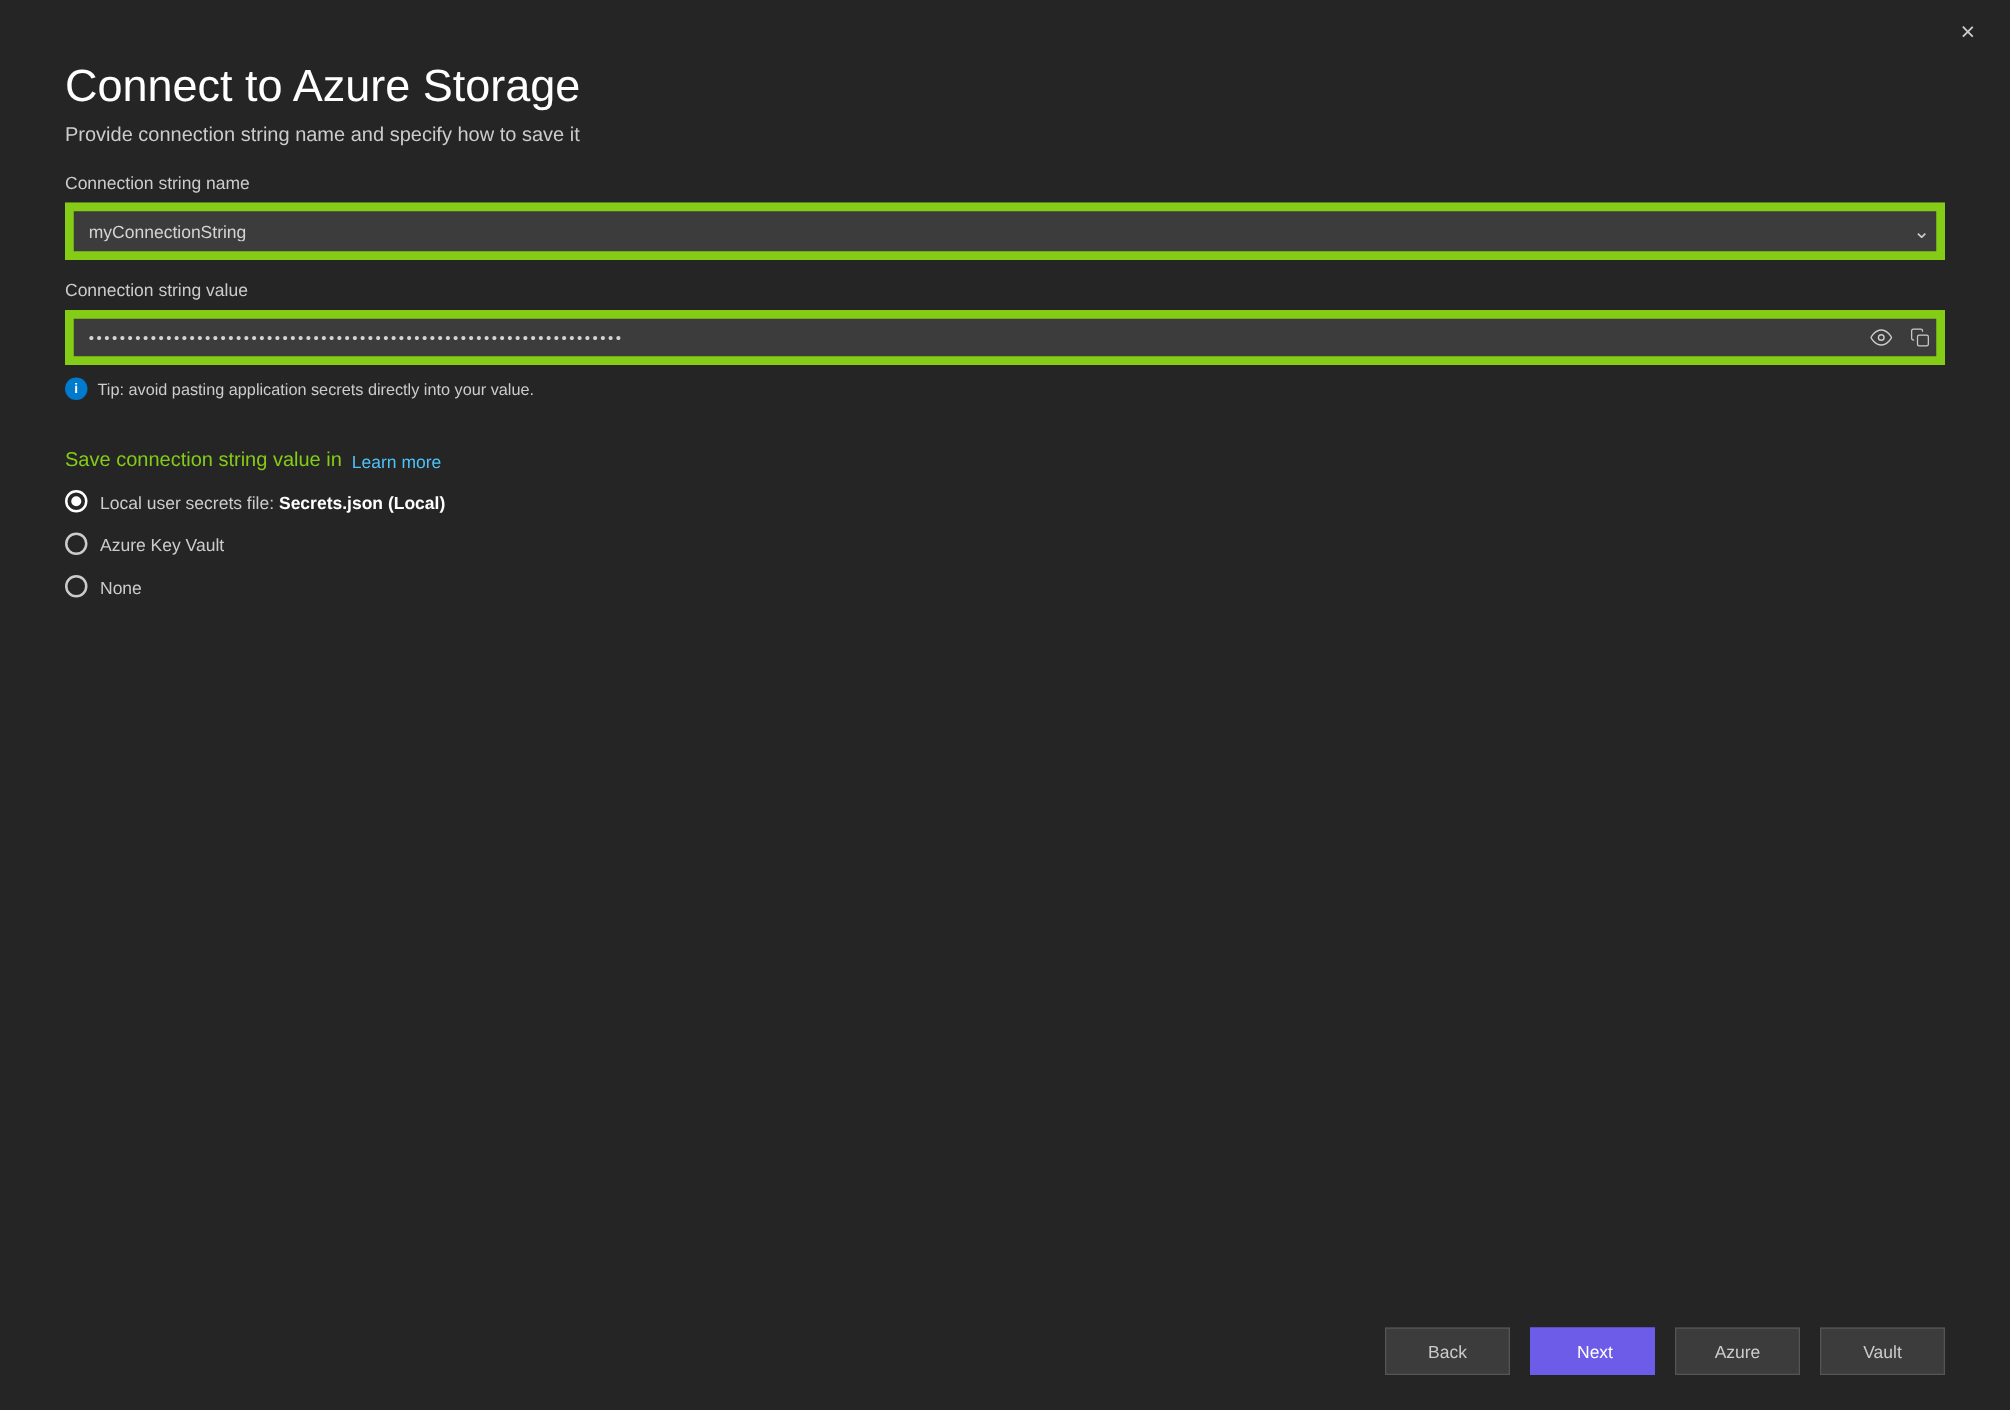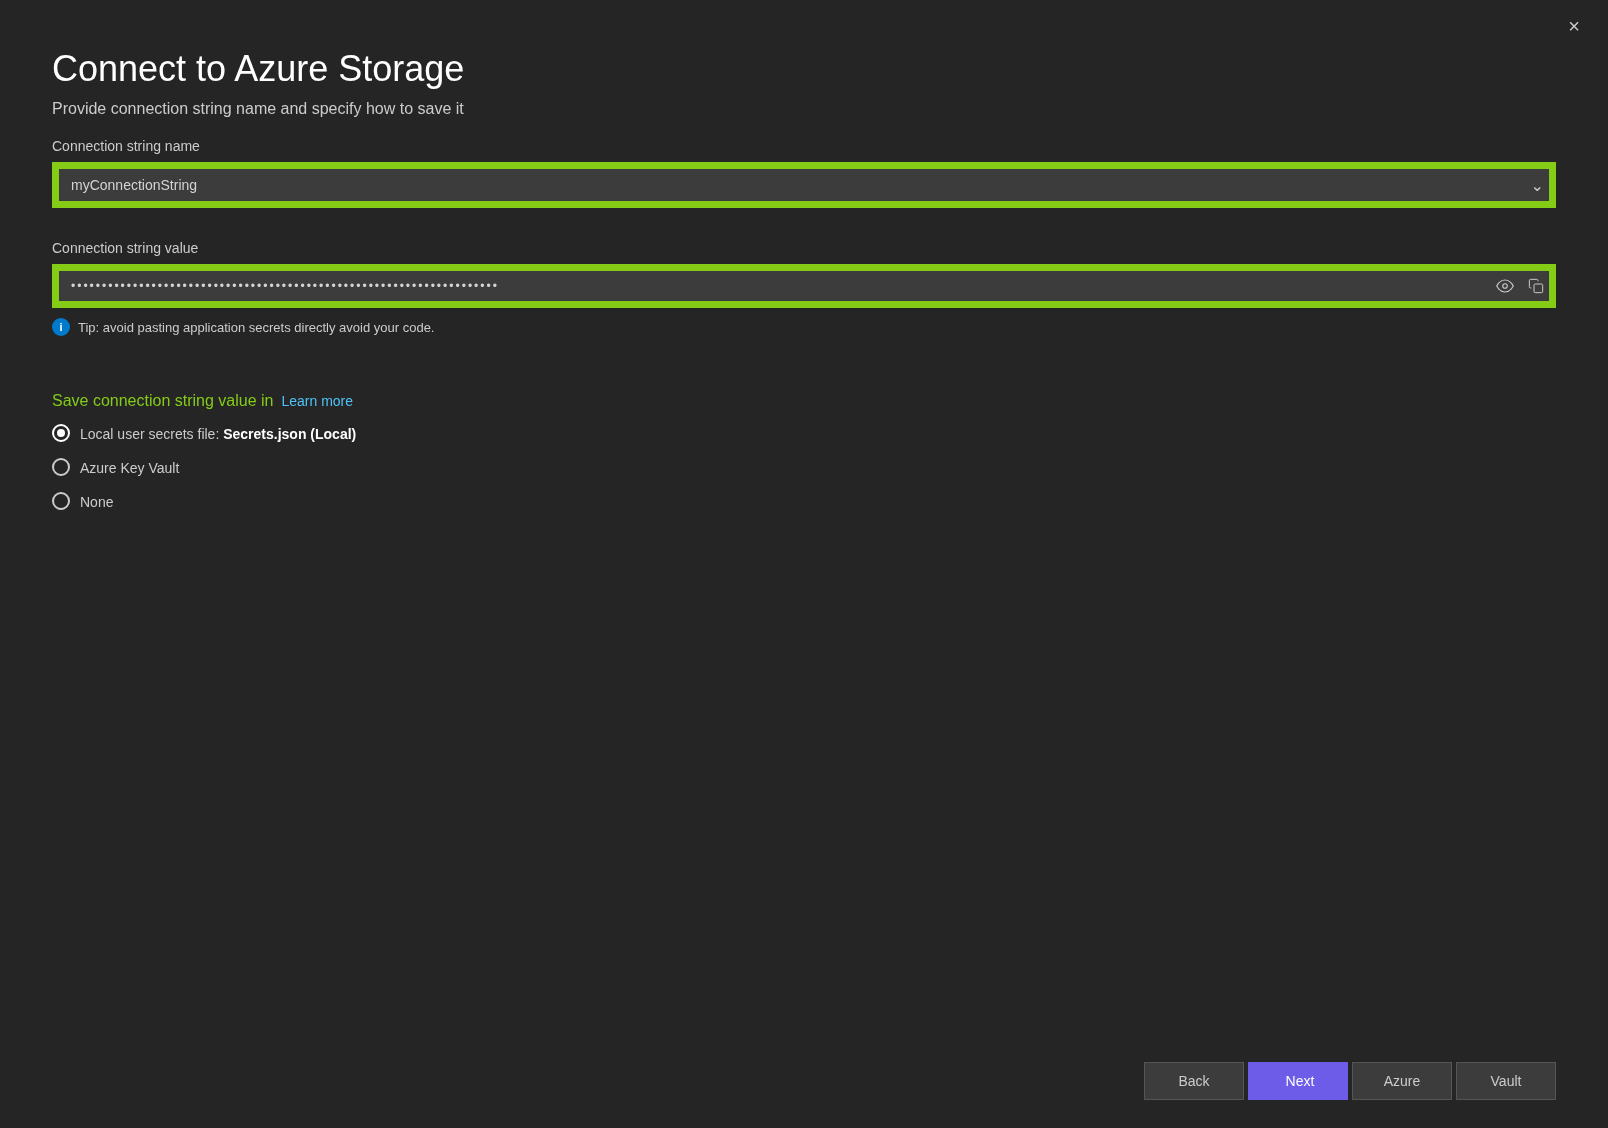--- a/index.html
+++ b/index.html
@@ -50,21 +50,21 @@
     }
 
     .dialog-subtitle {
       color: #cccccc;
       font-size: 16px;
       font-weight: 300;
       margin-bottom: 20px;
     }
 
     .field-group {
-      margin-bottom: 32px;
+      margin-bottom: 16px;
     }
 
     .field-label {
       color: #cccccc;
       font-size: 14px;
       margin-bottom: 8px;
       display: block;
     }
 
     .input-wrapper {
@@ -222,21 +222,21 @@
     .radio-label strong {
       font-weight: 600;
       color: #ffffff;
     }
 
     .dialog-footer {
       margin-top: auto;
       padding: 24px 0 28px 0;
       display: flex;
       justify-content: flex-end;
-      gap: 4px;
+      gap: 16px;
       border-top: none;
     }
 
     .footer-btn {
       min-width: 100px;
       padding: 10px 28px;
       font-size: 14px;
       cursor: pointer;
       border: 1px solid #555;
       font-family: 'Segoe UI', Arial, sans-serif;
@@ -317,21 +317,21 @@
           <svg class="copy-icon-svg" viewBox="0 0 24 24">
             <rect x="9" y="9" width="13" height="13" rx="2" ry="2"></rect>
             <path d="M5 15H4a2 2 0 0 1-2-2V4a2 2 0 0 1 2-2h9a2 2 0 0 1 2 2v1"></path>
           </svg>
         </button>
       </div>
     </div>
 
     <div class="tip-text">
       <span class="info-icon">i</span>
-      <span>Tip: avoid pasting application secrets directly avoid your code.</span>
+      <span>Tip: avoid pasting application secrets directly into your value.</span>
     </div>
   </div>
 
   <div class="save-label-row">
     <span class="save-label">Save connection string value in</span>
     <a class="learn-more-link" href="#">Learn more</a>
   </div>
 
   <div class="radio-group">
 

